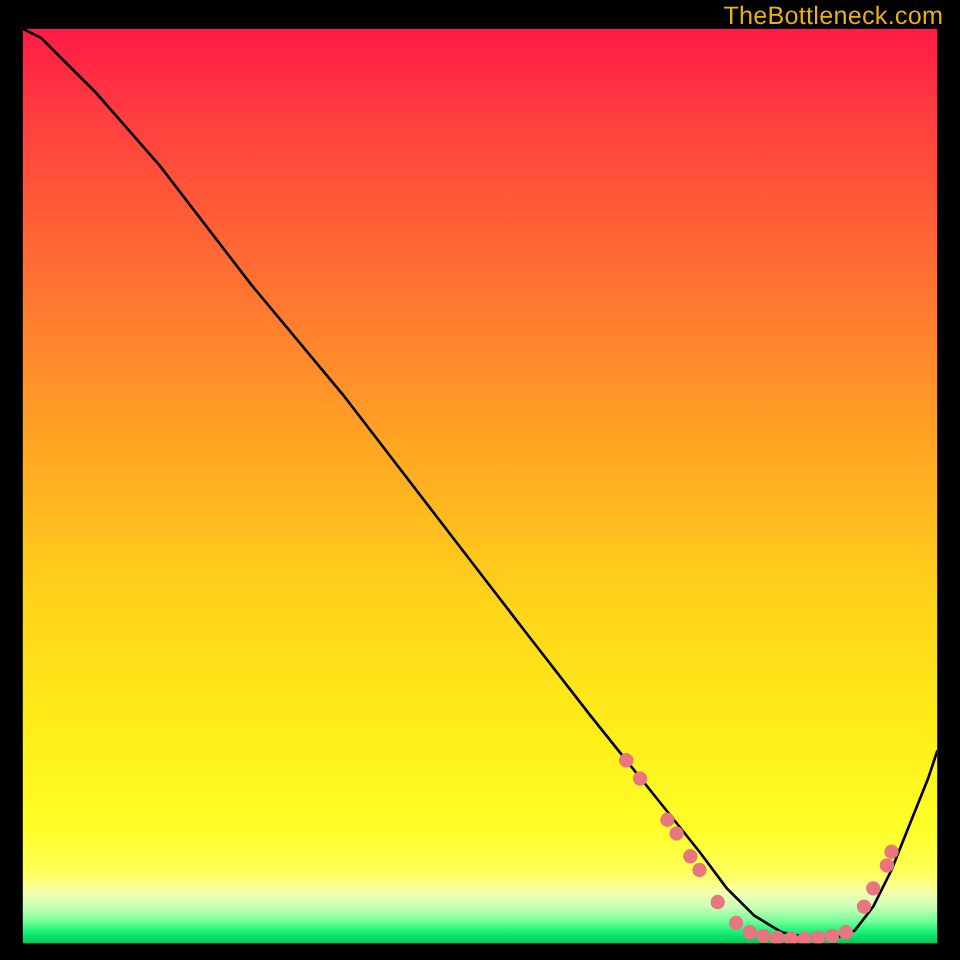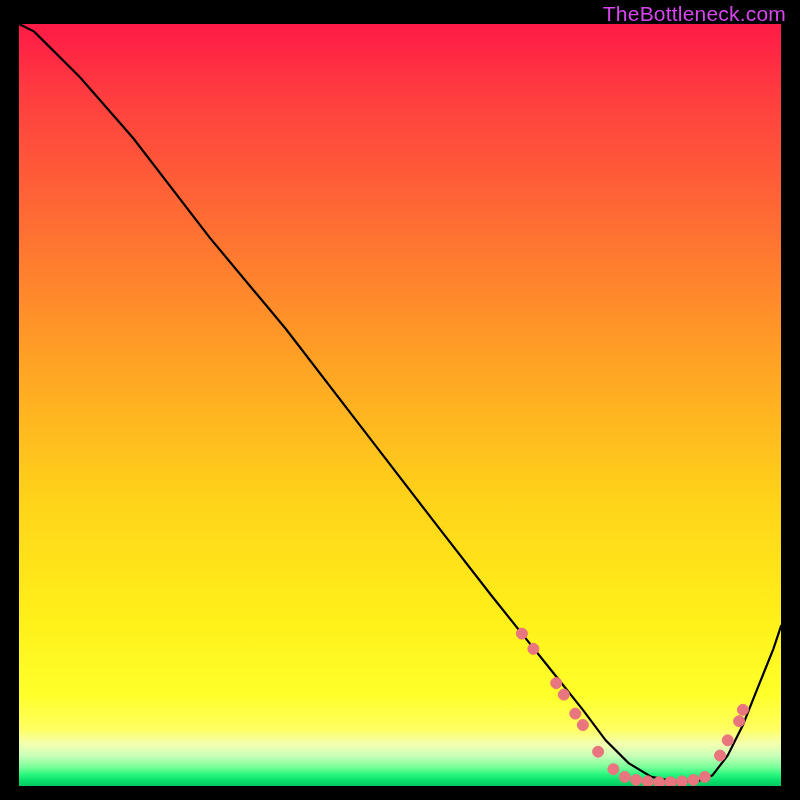--- a/index.html
+++ b/index.html
@@ -8,21 +8,21 @@
     height: 800px;
     background: #000;
     position: relative;
     font-family: Arial, Helvetica, sans-serif;
     overflow: hidden;
   }
   .attribution {
     position: absolute;
     top: 2px;
     right: 14px;
-    color: #d946ef;
+    color: #eab308;
     font-size: 21px;
     letter-spacing: 0.2px;
   }
   .plot {
     position: absolute;
     left: 19px;
     top: 24px;
     width: 762px;
     height: 762px;
   }

